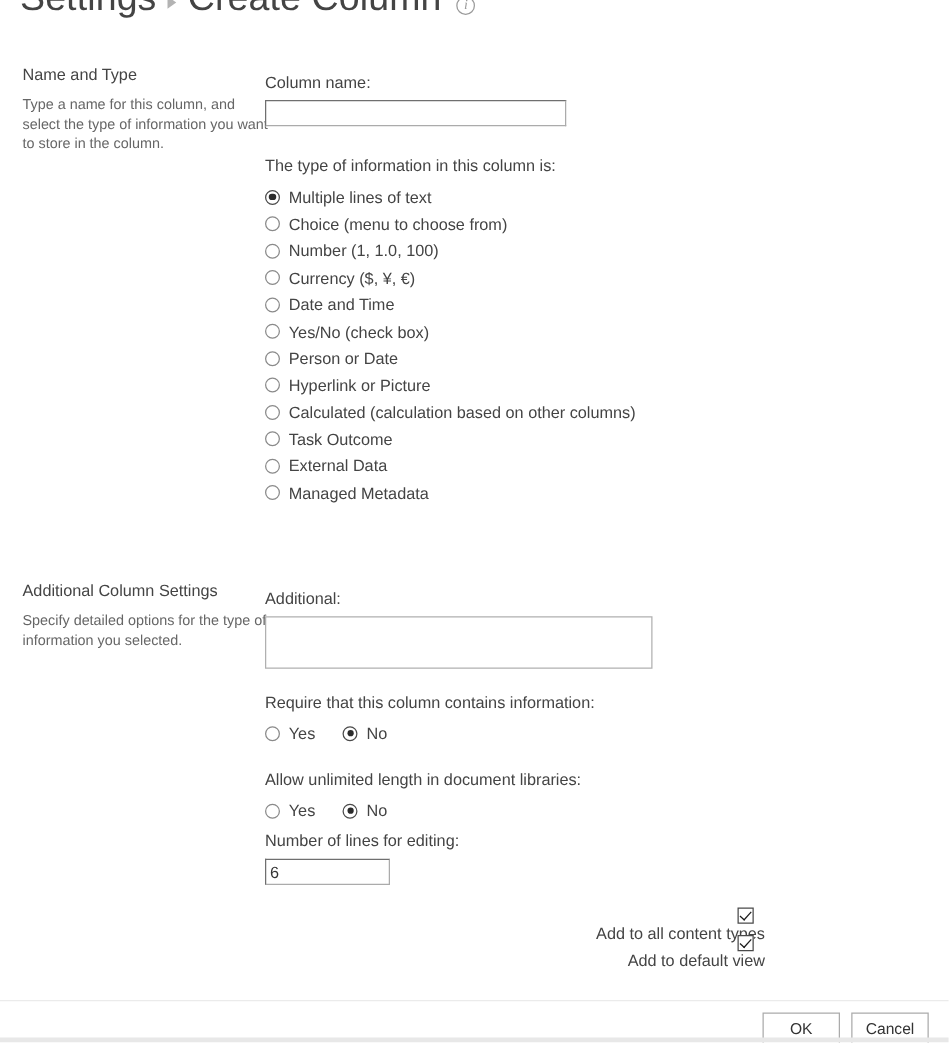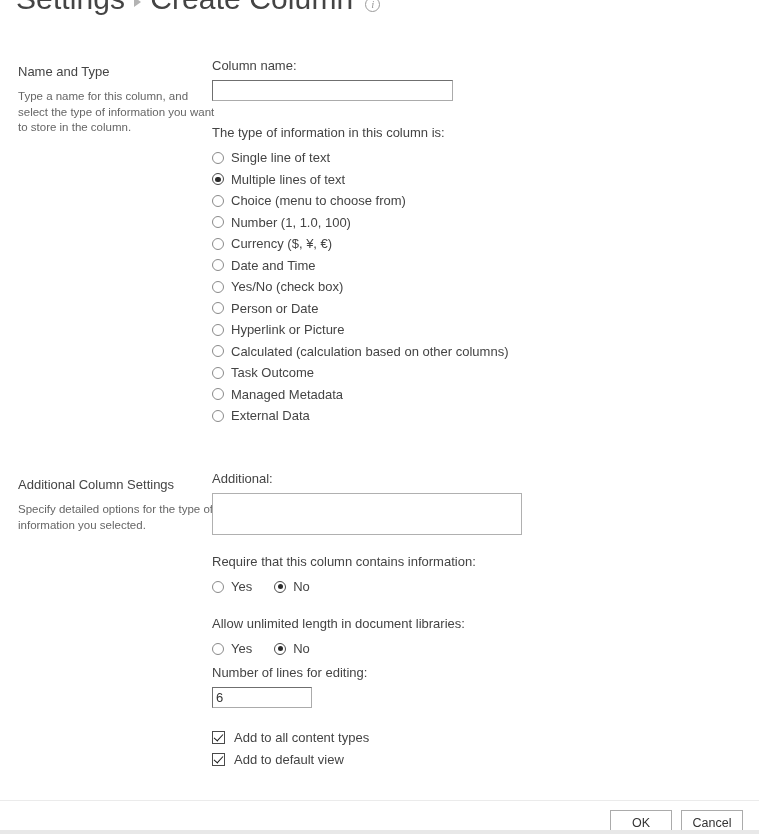--- a/index.html
+++ b/index.html
@@ -48,21 +48,21 @@
   }
 
   
   .left-col { position: absolute; left: 18px; width: 200px; }
   .right-col { position: absolute; left: 212px; width: 400px; }
 
   .section-title {
     font-size: 13px;
     color: #444444;
     font-weight: 400;
-    margin: 12px 0 10px 0;
+    margin: 0 0 10px 0;
   }
   .section-desc {
     font-size: 11.5px;
     color: #666666;
     line-height: 15.5px;
     margin: 0;
   }
 
   .field-label {
     font-size: 13px;
@@ -126,22 +126,23 @@
     color: #444444;
     line-height: 15px;
   }
 
   .inline-radios { display: flex; align-items: center; margin-top: 4px; }
   .inline-radios .radio-row { margin-right: 22px; }
 
   
   .check-row {
     display: flex;
-    align-items: center;
+    align-items: flex-end;
     height: 22px;
+    flex-direction: column;
   }
   .checkbox {
     width: 13px; height: 13px;
     border: 1.3px solid #4a4a4a;
     background: #fff;
     position: relative;
     flex: none;
     margin-right: 9px;
   }
   .checkbox.checked::after {
@@ -210,24 +211,20 @@
 
   <div class="right-col" style="top:58px;">
     <div class="field-label">Column name:</div>
     <input id="column-name-input" class="text-input" type="text" value="" style="">
   </div>
 
   <div class="right-col" style="top:125px;">
     <div class="field-label">The type of information in this column is:</div>
     <div id="type-options">
         <div class="radio-row">
-          <span class="radio"></span>
-          <span class="radio-label">Single line of text</span>
-        </div>
-        <div class="radio-row">
           <span class="radio checked"></span>
           <span class="radio-label">Multiple lines of text</span>
         </div>
         <div class="radio-row">
           <span class="radio"></span>
           <span class="radio-label">Choice (menu to choose from)</span>
         </div>
         <div class="radio-row">
           <span class="radio"></span>
           <span class="radio-label">Number (1, 1.0, 100)</span>
@@ -255,25 +252,25 @@
         <div class="radio-row">
           <span class="radio"></span>
           <span class="radio-label">Calculated (calculation based on other columns)</span>
         </div>
         <div class="radio-row">
           <span class="radio"></span>
           <span class="radio-label">Task Outcome</span>
         </div>
         <div class="radio-row">
           <span class="radio"></span>
+          <span class="radio-label">External Data</span>
+        </div>
+        <div class="radio-row">
+          <span class="radio"></span>
           <span class="radio-label">Managed Metadata</span>
-        </div>
-        <div class="radio-row">
-          <span class="radio"></span>
-          <span class="radio-label">External Data</span>
         </div>
       </div>
   </div>
 
   <div class="right-col" style="top:471px;">
     <div class="field-label">Additional:</div>
     <textarea class="desc-input" placeholder="" style=""></textarea>
   </div>
 
   <div class="right-col" style="top:554px;">

